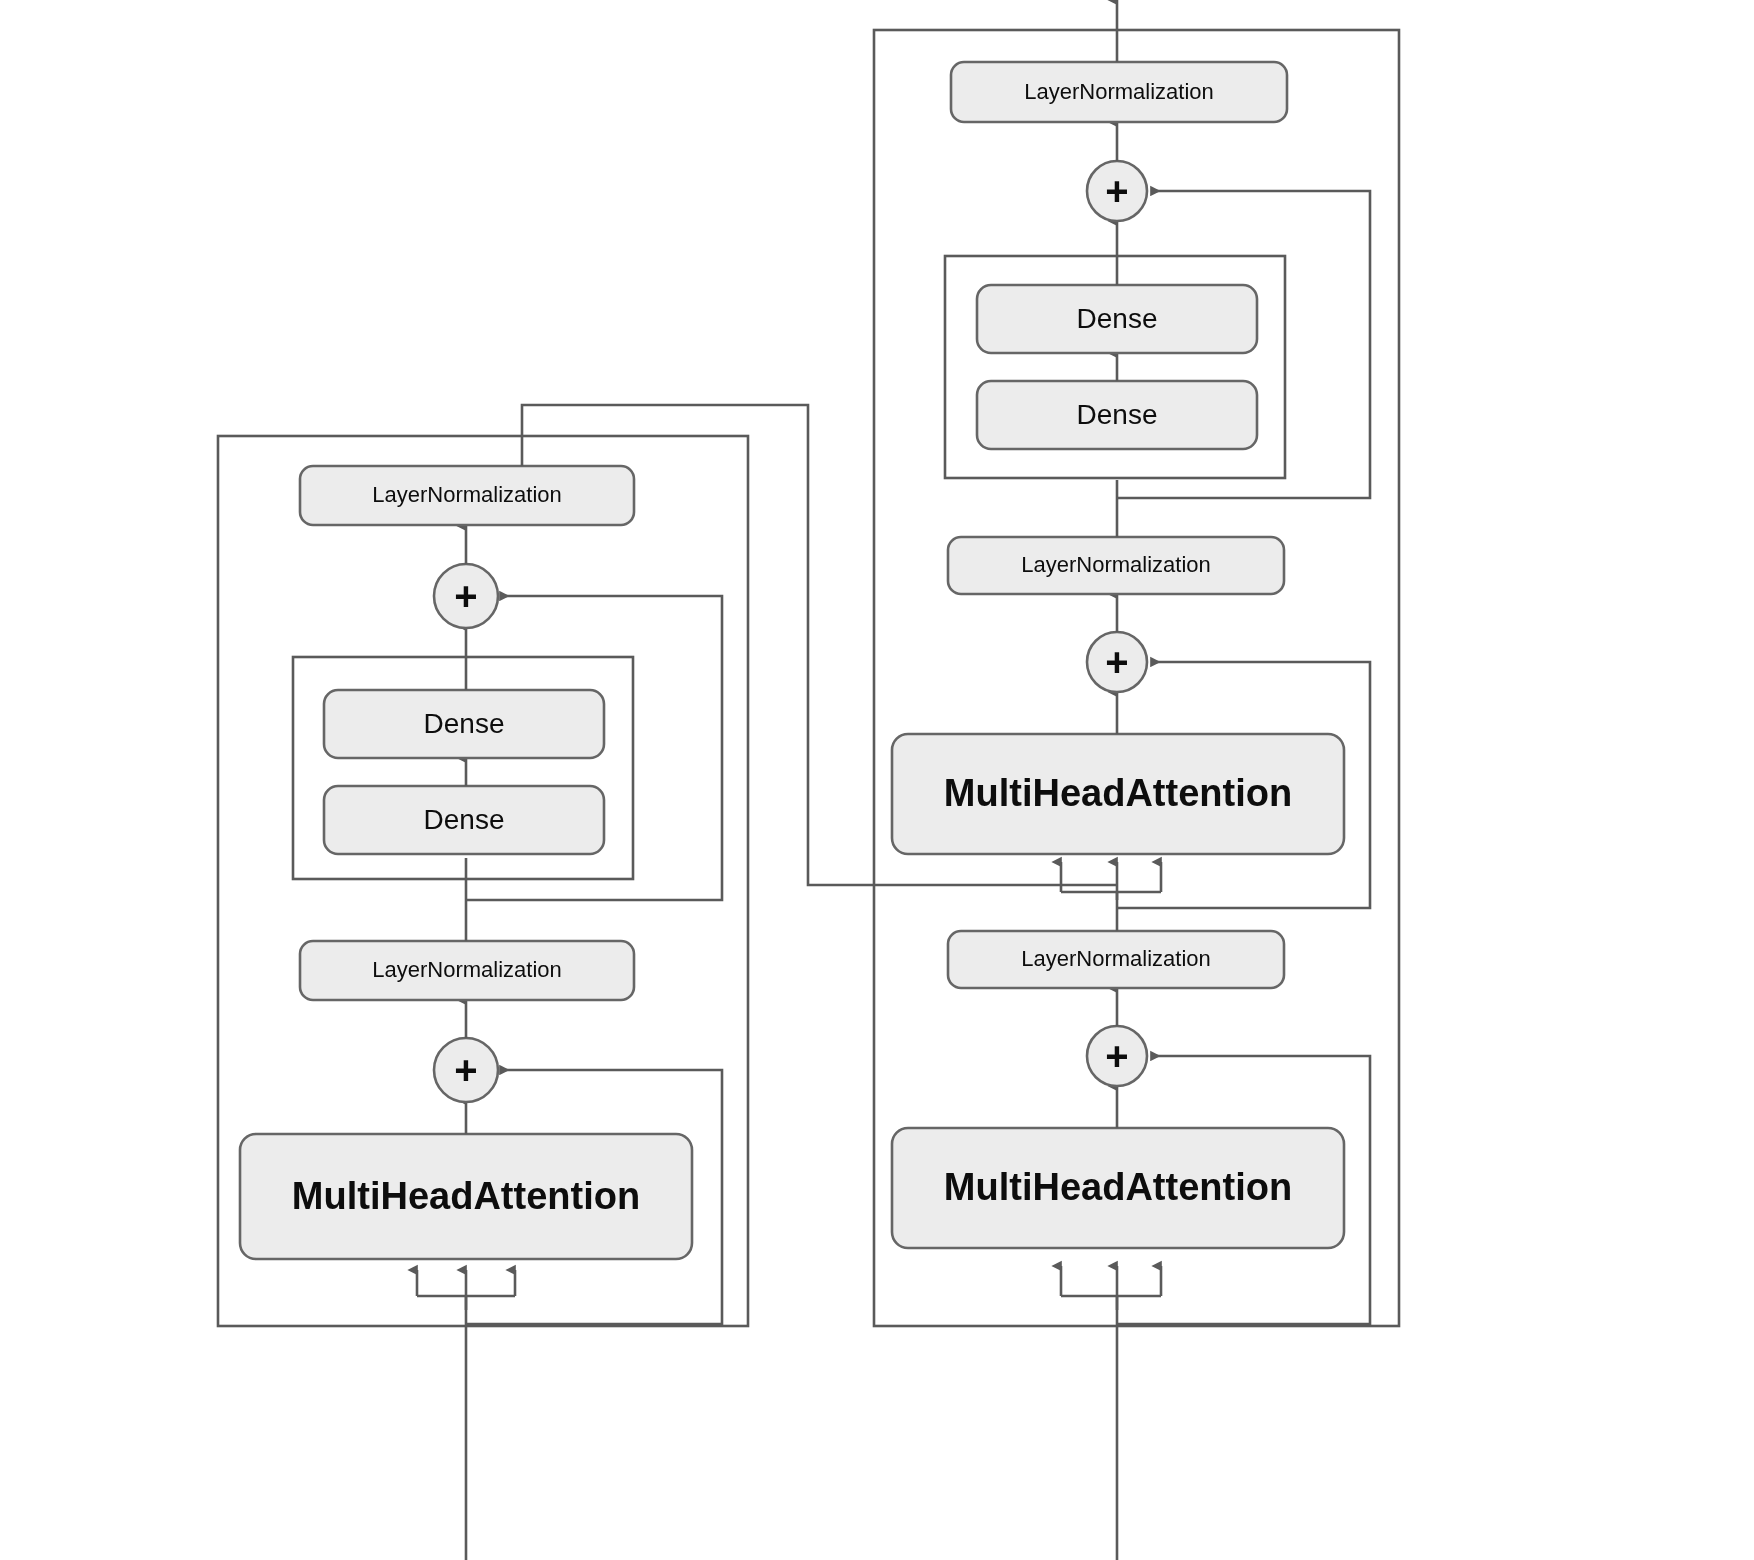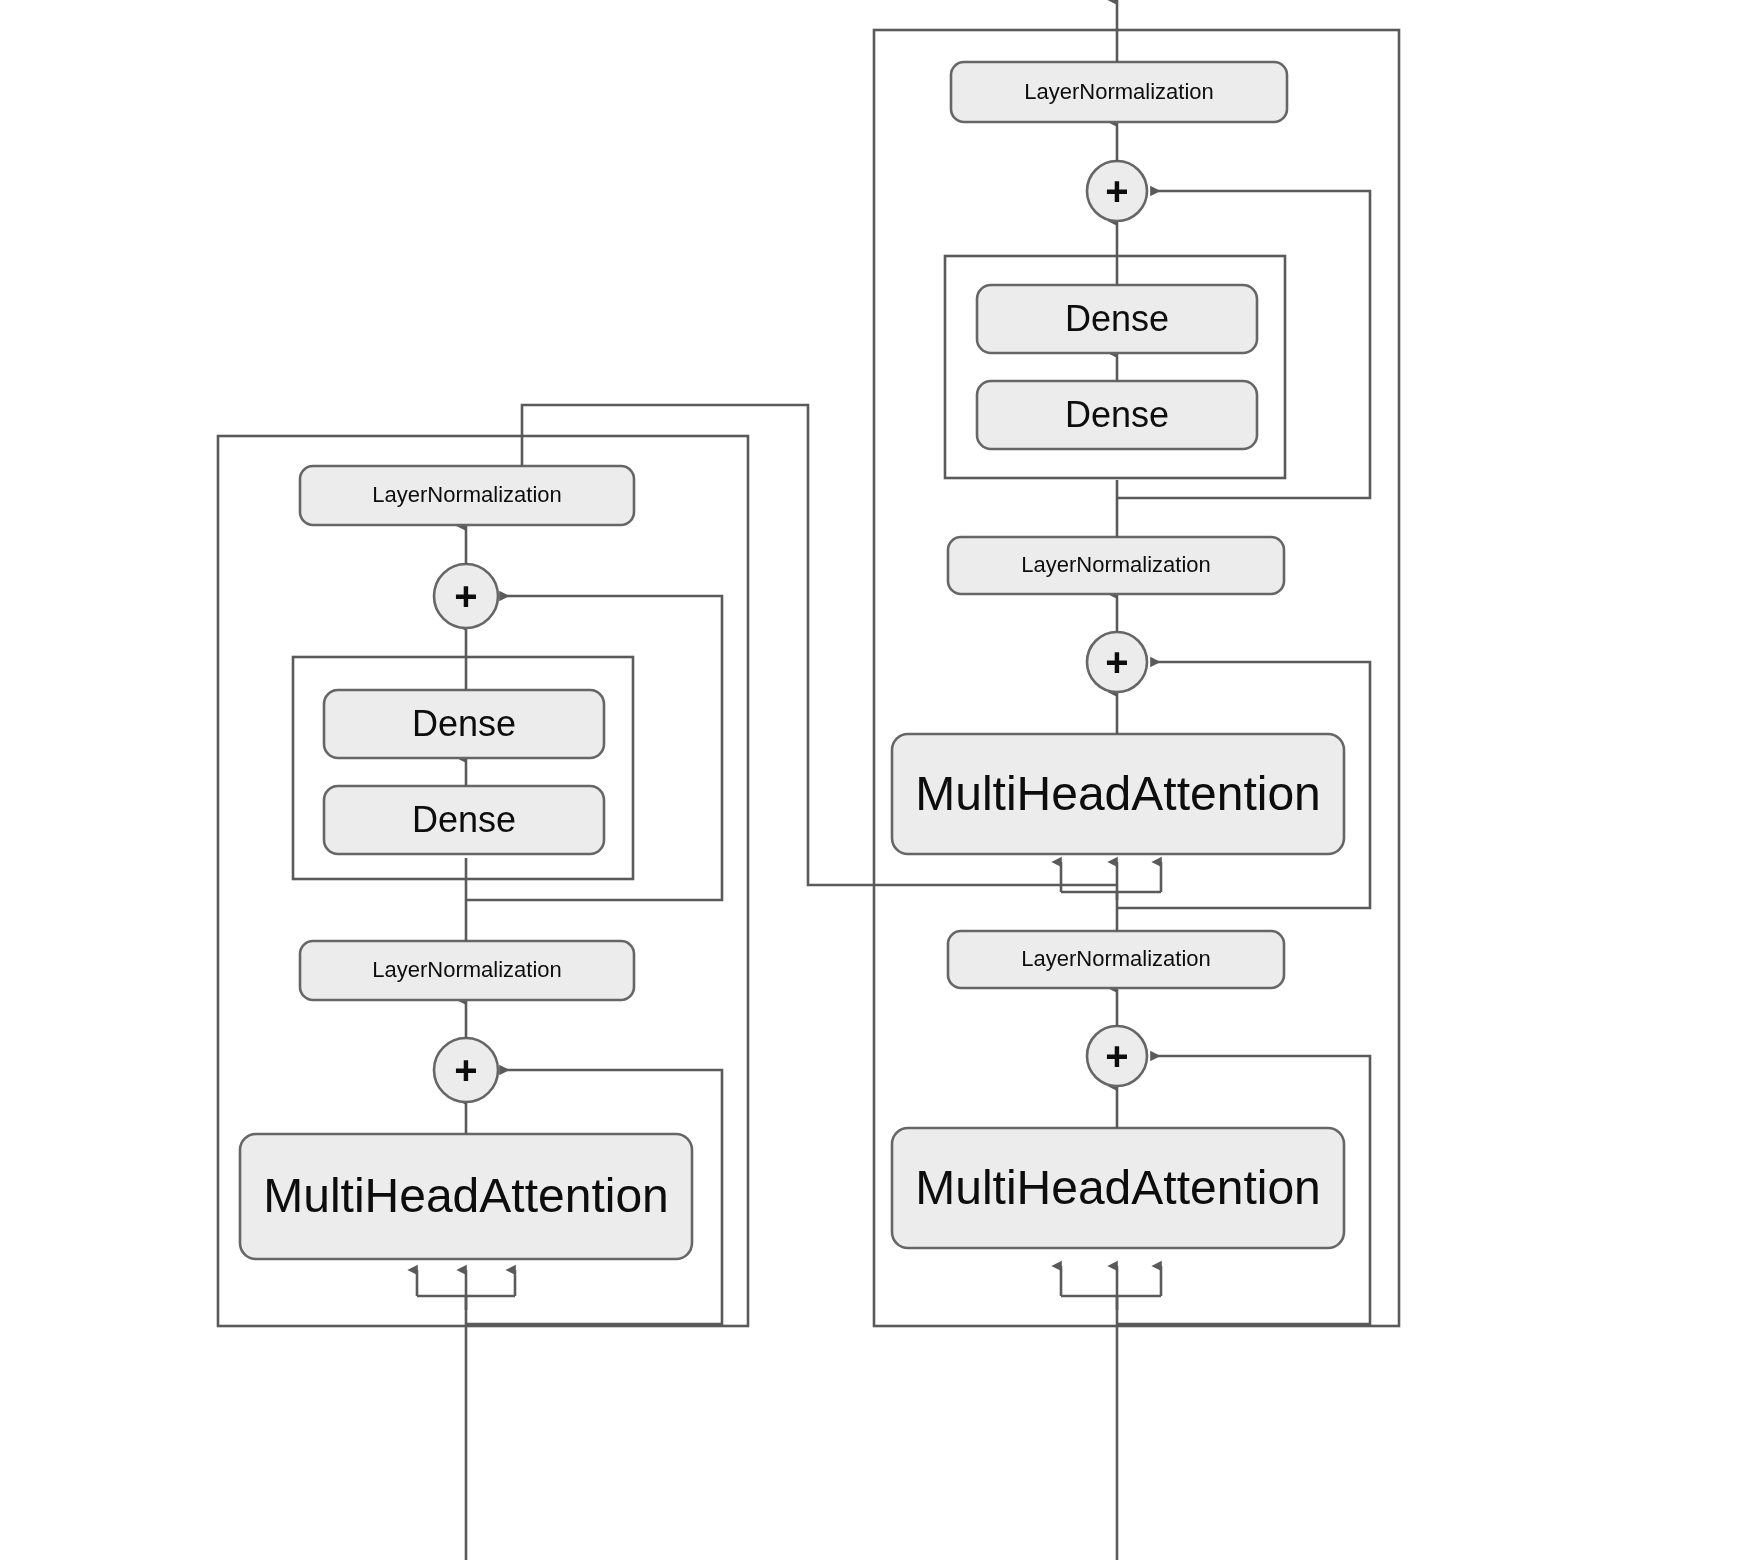--- a/index.html
+++ b/index.html
@@ -5,22 +5,22 @@
   html,body{margin:0;padding:0;background:#ffffff;}
   body{font-family:"Liberation Sans", sans-serif;}
   #stage{position:relative;width:1754px;height:1560px;background:#ffffff;overflow:hidden;}
   #stage svg{position:absolute;left:0;top:0;width:1754px;height:1560px;}
   .nodeLabel{
     position:absolute;display:flex;align-items:center;justify-content:center;
     color:#0d0d0d;pointer-events:none;text-align:center;line-height:1.1;
     white-space:nowrap;
   }
   .lbl-layernorm{font-size:22px;}
-  .lbl-dense{font-size:36px;text-align:right;}
-  .lbl-mha{font-size:48px;}
+  .lbl-dense{font-size:28px;text-align:right;}
+  .lbl-mha{font-size:38px;font-weight:bold;}
   .lbl-plus{font-size:40px;font-weight:bold;}
 </style>
 </head>
 <body>
 
 <div id="stage">
 
   <svg viewBox="0 0 1754 1560" xmlns="http://www.w3.org/2000/svg">
     <defs>
       <marker id="arrowUp" markerWidth="12" markerHeight="12" refX="5.2" refY="9.6" orient="auto" markerUnits="userSpaceOnUse">

